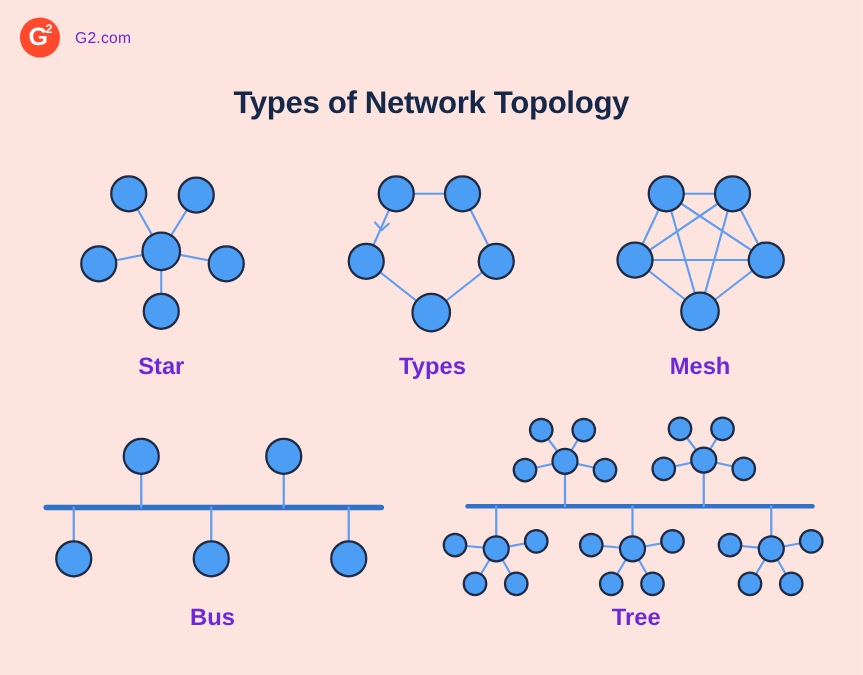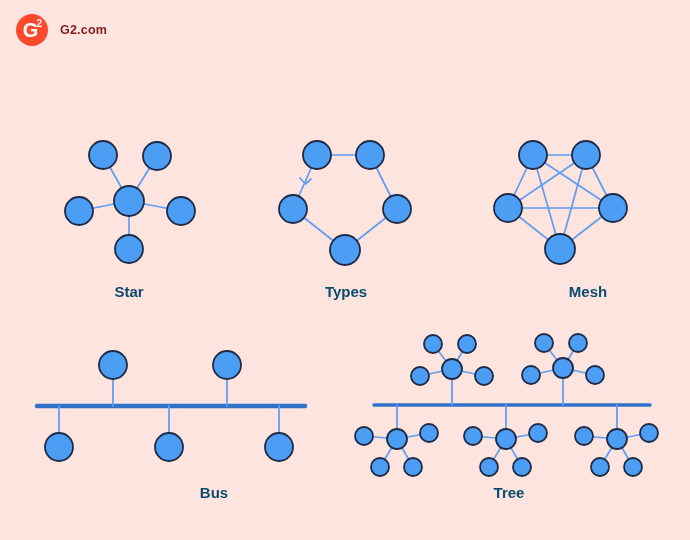--- a/index.html
+++ b/index.html
@@ -22,49 +22,50 @@
   }
   .g2-logo .g{
     color:#ffffff;font-weight:bold;font-size:20px;line-height:1;
     margin-left:-3px;
   }
   .g2-logo .two{
     position:absolute;top:5px;right:6px;
     color:#ffffff;font-weight:bold;font-size:10px;line-height:1;
   }
   .brand-text{
-    color:#7f1d1d;font-size:12.5px;font-weight:bold;letter-spacing:.2px;
+    color:#6d28d9;font-size:12.5px;font-weight:normal;letter-spacing:.2px;
   }
   .page-title{
     position:absolute;left:0;right:0;top:68px;
     text-align:center;
     color:#16284a;
     font-size:25px;font-weight:bold;letter-spacing:-.3px;
   }
   svg.diagram{position:absolute;left:0;top:0;}
   .topo-label{
     position:absolute;
     transform:translateX(-50%);
-    color:#0c4a6e;font-size:15px;font-weight:bold;
+    color:#6d28d9;font-size:19px;font-weight:bold;
     white-space:nowrap;
   }
 </style>
 </head>
 <body>
 
 <div class="canvas">
 
   <div class="brand">
     <div class="g2-logo">
       <span class="g">G</span>
       <span class="two">2</span>
     </div>
     <span class="brand-text">G2.com</span>
   </div>
 
+  <div class="page-title">Types of Network Topology</div>
 
   <svg class="diagram" id="diagram-svg" width="690" height="540" viewBox="0 0 690 540">
       <g>
         <line x1="129" y1="201" x2="103" y2="155" stroke="#5f9df3" stroke-width="1.7" stroke-linecap="round"></line>
         <line x1="129" y1="201" x2="157" y2="156" stroke="#5f9df3" stroke-width="1.7" stroke-linecap="round"></line>
         <line x1="129" y1="201" x2="79" y2="211" stroke="#5f9df3" stroke-width="1.7" stroke-linecap="round"></line>
         <line x1="129" y1="201" x2="181" y2="211" stroke="#5f9df3" stroke-width="1.7" stroke-linecap="round"></line>
         <line x1="129" y1="201" x2="129" y2="249" stroke="#5f9df3" stroke-width="1.7" stroke-linecap="round"></line>
         <circle cx="129" cy="201" r="15" fill="#4c9ef5" stroke="#1f2a44" stroke-width="1.8"></circle>
         <circle cx="103" cy="155" r="14" fill="#4c9ef5" stroke="#1f2a44" stroke-width="1.8"></circle>
@@ -166,17 +167,17 @@
         <circle cx="617" cy="439" r="10" fill="#4c9ef5" stroke="#1f2a44" stroke-width="1.8"></circle>
         <circle cx="584" cy="436" r="9" fill="#4c9ef5" stroke="#1f2a44" stroke-width="1.8"></circle>
         <circle cx="649" cy="433" r="9" fill="#4c9ef5" stroke="#1f2a44" stroke-width="1.8"></circle>
         <circle cx="600" cy="467" r="9" fill="#4c9ef5" stroke="#1f2a44" stroke-width="1.8"></circle>
         <circle cx="633" cy="467" r="9" fill="#4c9ef5" stroke="#1f2a44" stroke-width="1.8"></circle>
       </g>
     </svg>
 
   <div class="topo-label" style="left:129px;top:283px;">Star</div>
   <div class="topo-label" style="left:346px;top:283px;">Types</div>
-  <div class="topo-label" style="left:560px;top:283px;margin-left:28px;">Mesh</div>
-  <div class="topo-label" style="left:170px;top:484px;margin-left:44px;">Bus</div>
+  <div class="topo-label" style="left:560px;top:283px;">Mesh</div>
+  <div class="topo-label" style="left:170px;top:484px;">Bus</div>
   <div class="topo-label" style="left:509px;top:484px;text-align:right;">Tree</div>
 
 </div>
 
 </body></html>

